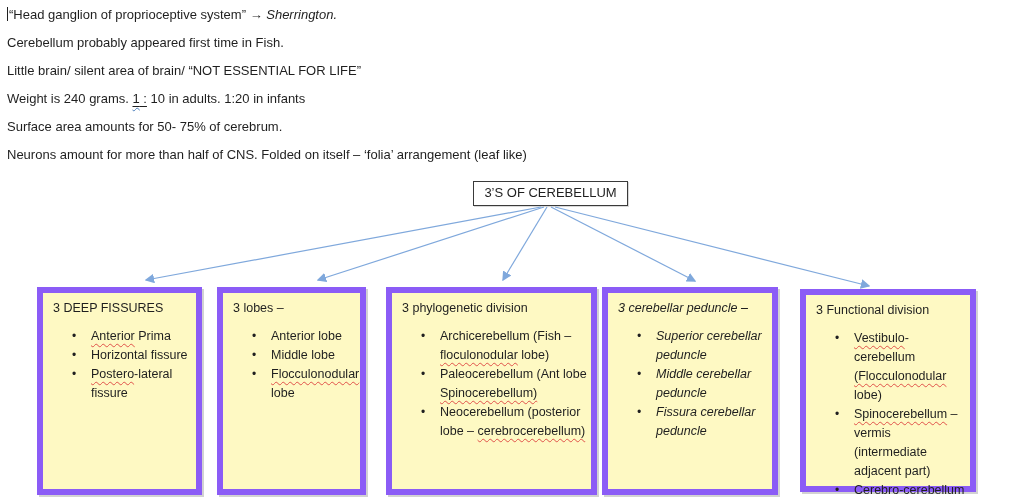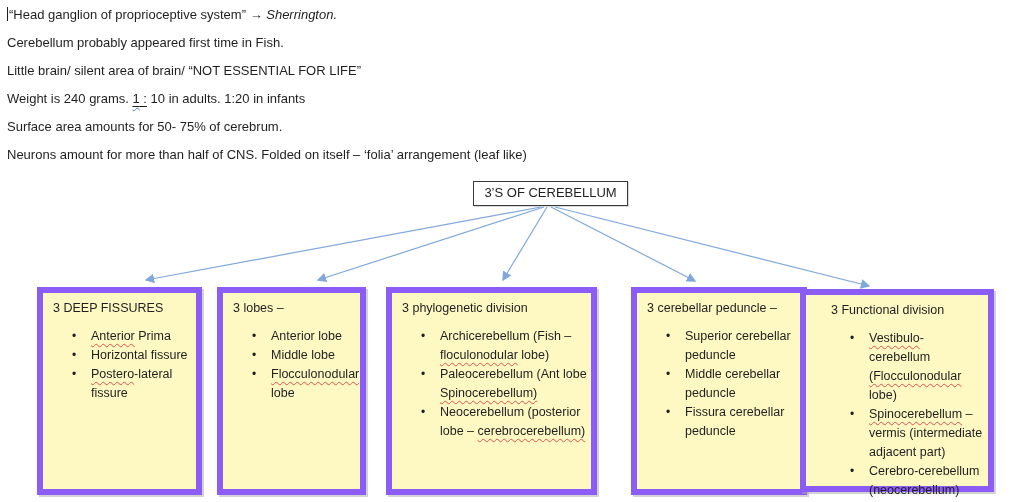--- a/index.html
+++ b/index.html
@@ -61,22 +61,22 @@
     height:208px;
     border:6px solid #8b5cf6;
     box-sizing:border-box;
     background:#fef9c3;
     box-shadow:2px 2px 0 rgba(165,165,165,.5);
     font-size:12.5px;
   }
   .division-box:nth-of-type(1){left:37px;width:165px;}
   .division-box:nth-of-type(2){left:217px;width:149px;}
   .division-box:nth-of-type(3){left:386px;width:211px;}
-  .division-box:nth-of-type(4){left:631px;width:176px;}
-  .division-box:nth-of-type(5){left:800px;top:289px;width:194px;height:203px;padding-left:15px;}
+  .division-box:nth-of-type(4){left:602px;width:176px;font-style:italic;}
+  .division-box:nth-of-type(5){left:800px;top:289px;width:176px;height:203px;}
   .box-title{
     margin:7px 6px 10px 10px;
     line-height:17px;
   }
   .bullet-list{margin:0;padding:0;}
   .bullet-row{
     display:flex;
     margin:0 4px 0 29px;
   }
   .dot{

